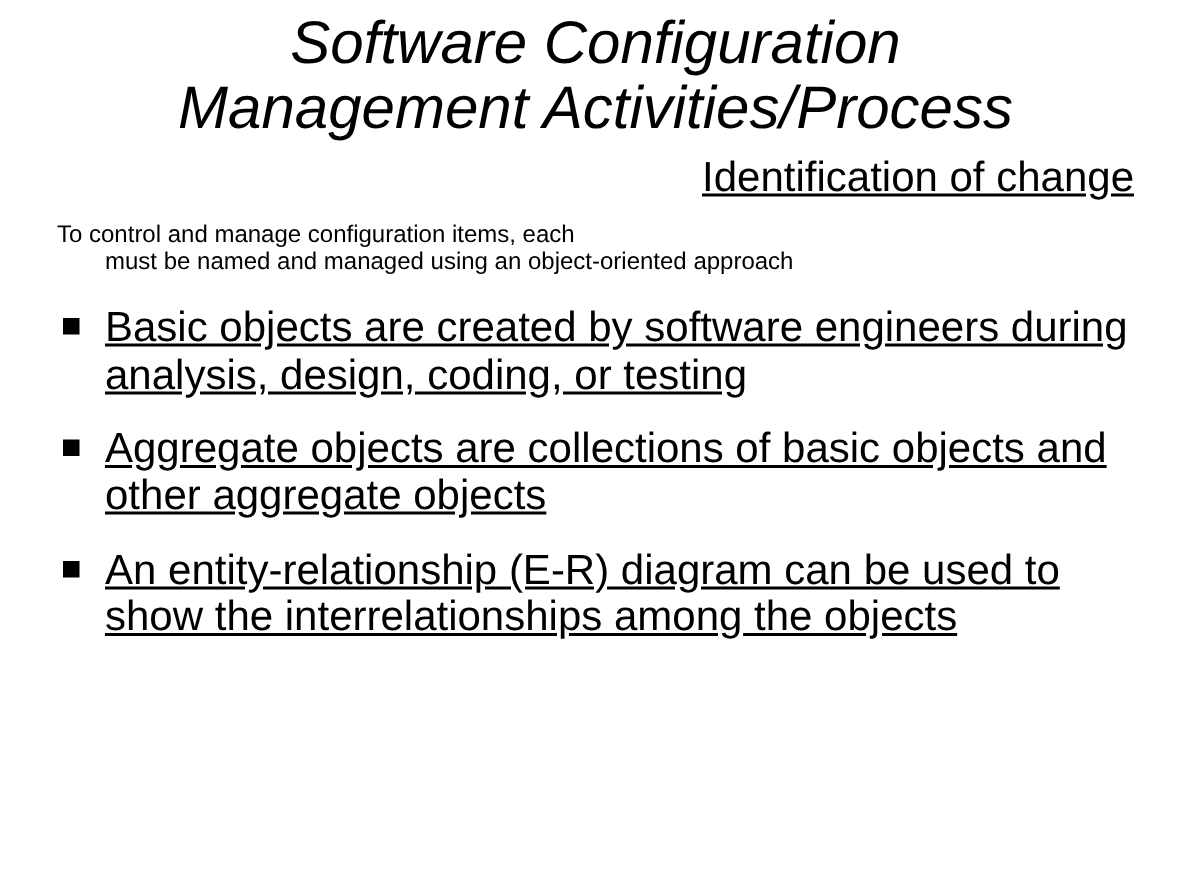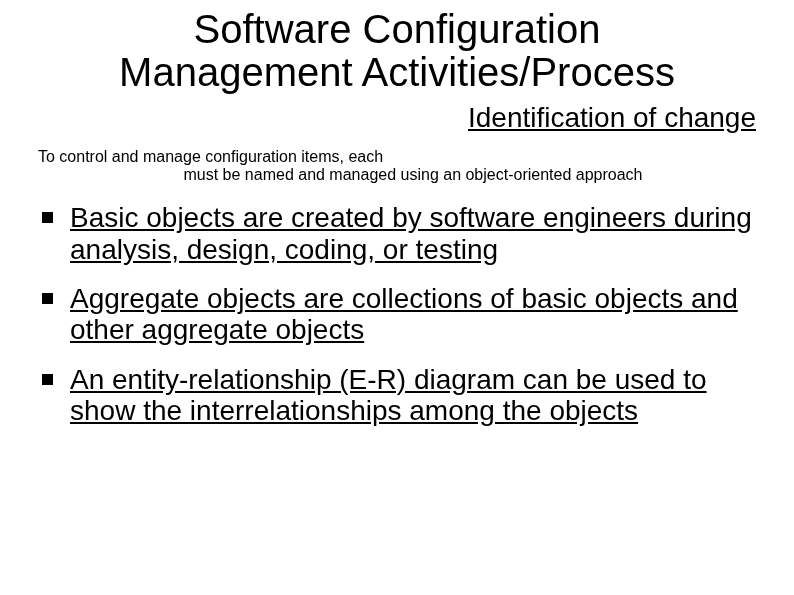--- a/index.html
+++ b/index.html
@@ -16,37 +16,37 @@
     width: 794px;
     height: 595px;
     padding: 8px 38px 0 38px;
   }
   .title {
     text-align: center;
     font-size: 40px;
     line-height: 1.08;
     margin: 0 0 8px 0;
     font-weight: normal;
+    font-style: italic;
   }
   .subheading {
     text-decoration: underline;
     font-size: 28px;
     margin: 0 0 14px 0;
     text-align: right;
   }
   .intro {
     font-size: 16px;
     line-height: 1.12;
     margin: 0 0 18px 0;
     padding-left: 0;
   }
   .intro .indent {
     display: block;
     padding-left: 32px;
-    text-align: center;
   }
   ul.bullets {
     list-style: none;
     padding: 0;
     margin: 0;
   }
   ul.bullets li {
     font-size: 28px;
     line-height: 1.12;
     margin: 0 0 18px 0;

